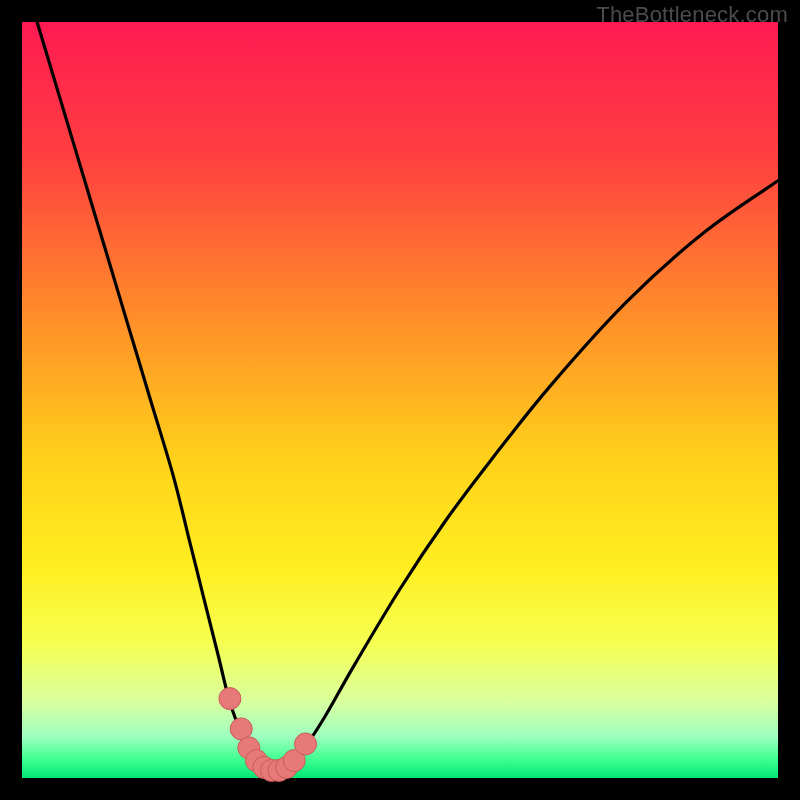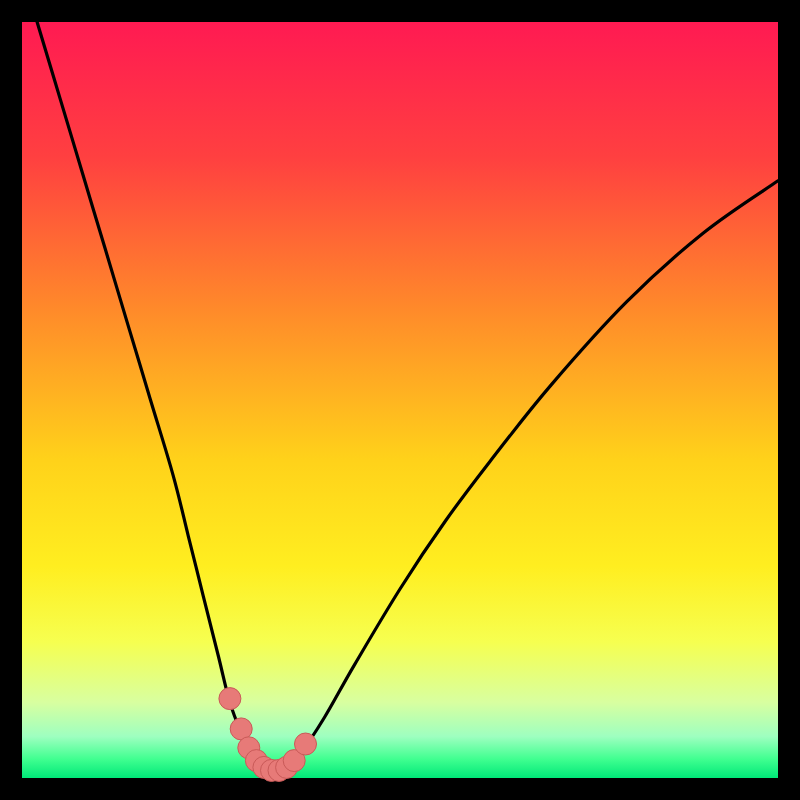--- a/index.html
+++ b/index.html
@@ -60,13 +60,14 @@
           <circle cx="241.9" cy="745.4" r="11" fill="#e77a78" stroke="#c95a58" stroke-width="1"></circle>
           <circle cx="249.5" cy="748.4" r="11" fill="#e77a78" stroke="#c95a58" stroke-width="1"></circle>
           <circle cx="257.0" cy="748.4" r="11" fill="#e77a78" stroke="#c95a58" stroke-width="1"></circle>
           <circle cx="264.6" cy="745.4" r="11" fill="#e77a78" stroke="#c95a58" stroke-width="1"></circle>
           <circle cx="272.2" cy="738.6" r="11" fill="#e77a78" stroke="#c95a58" stroke-width="1"></circle>
           <circle cx="283.5" cy="722.0" r="11" fill="#e77a78" stroke="#c95a58" stroke-width="1"></circle>
         </g>
     </svg>
   </div>
 
+  <div class="watermark">TheBottleneck.com</div>
 </div>
 
 </body></html>

